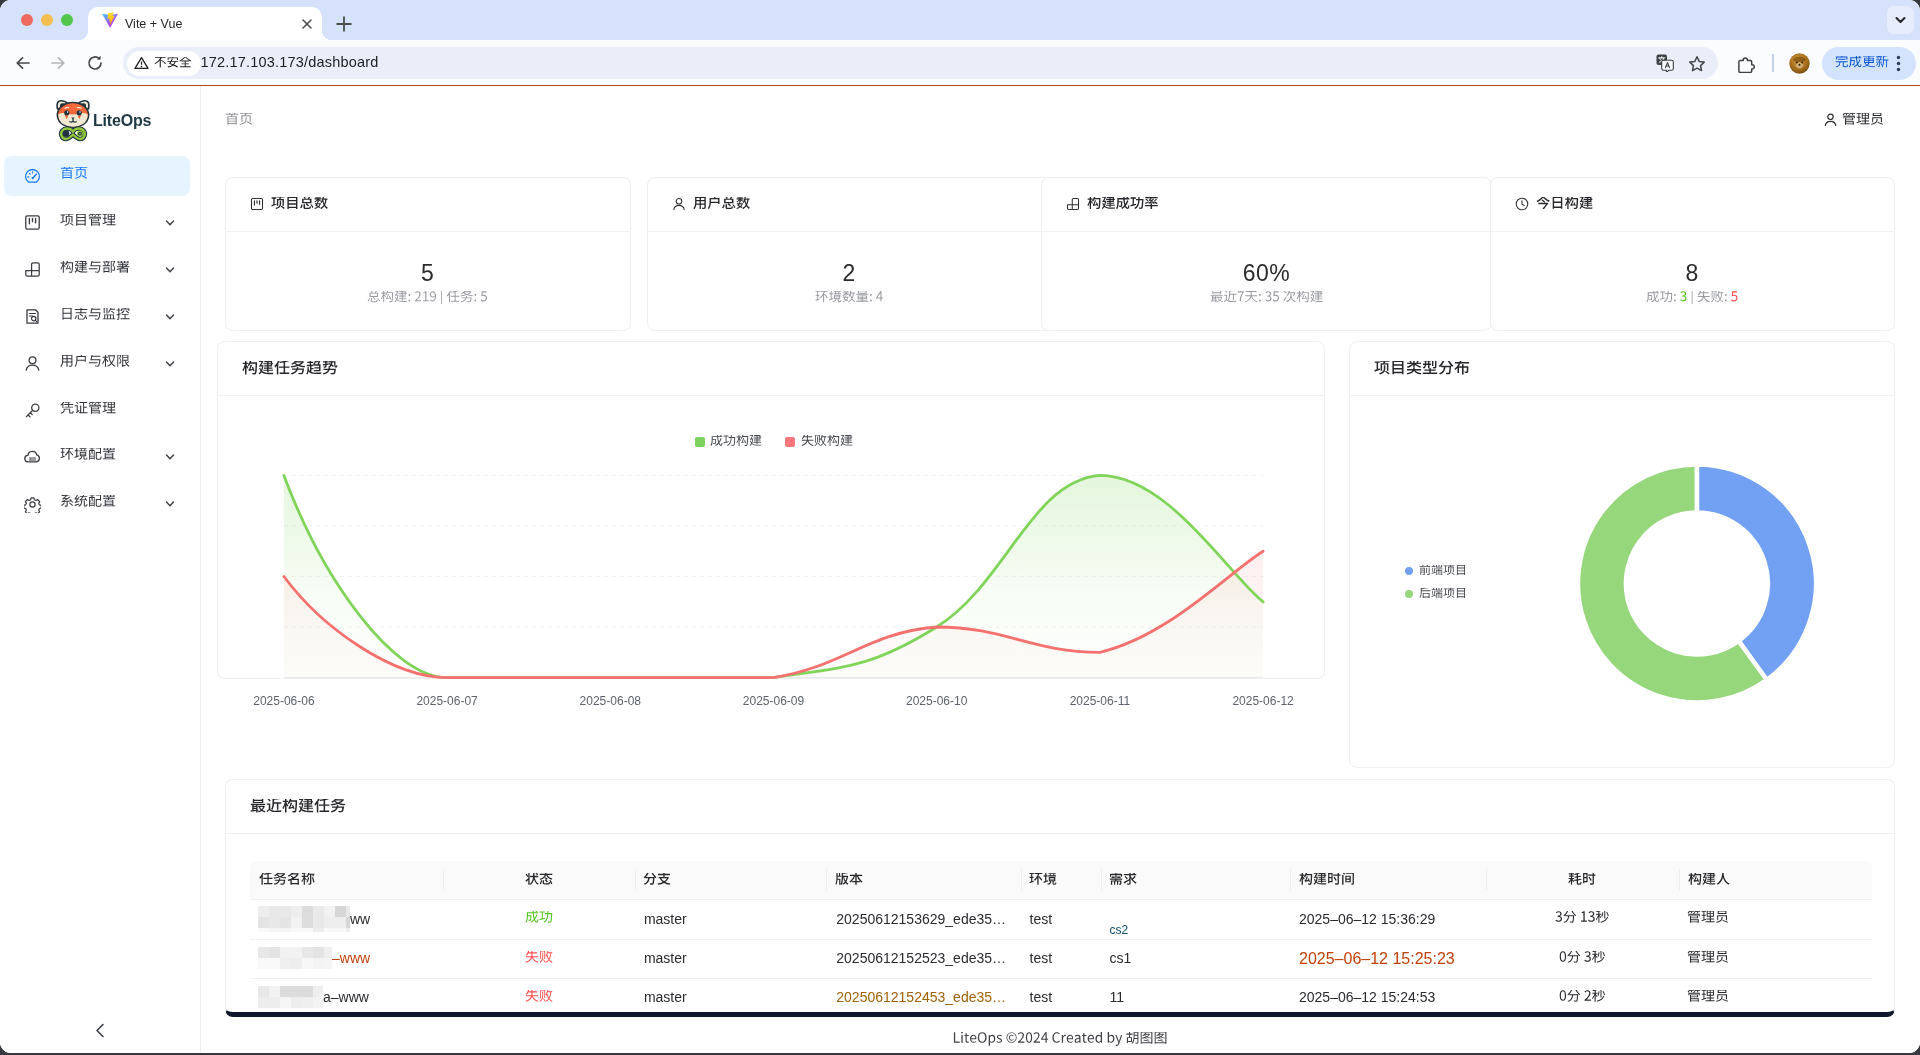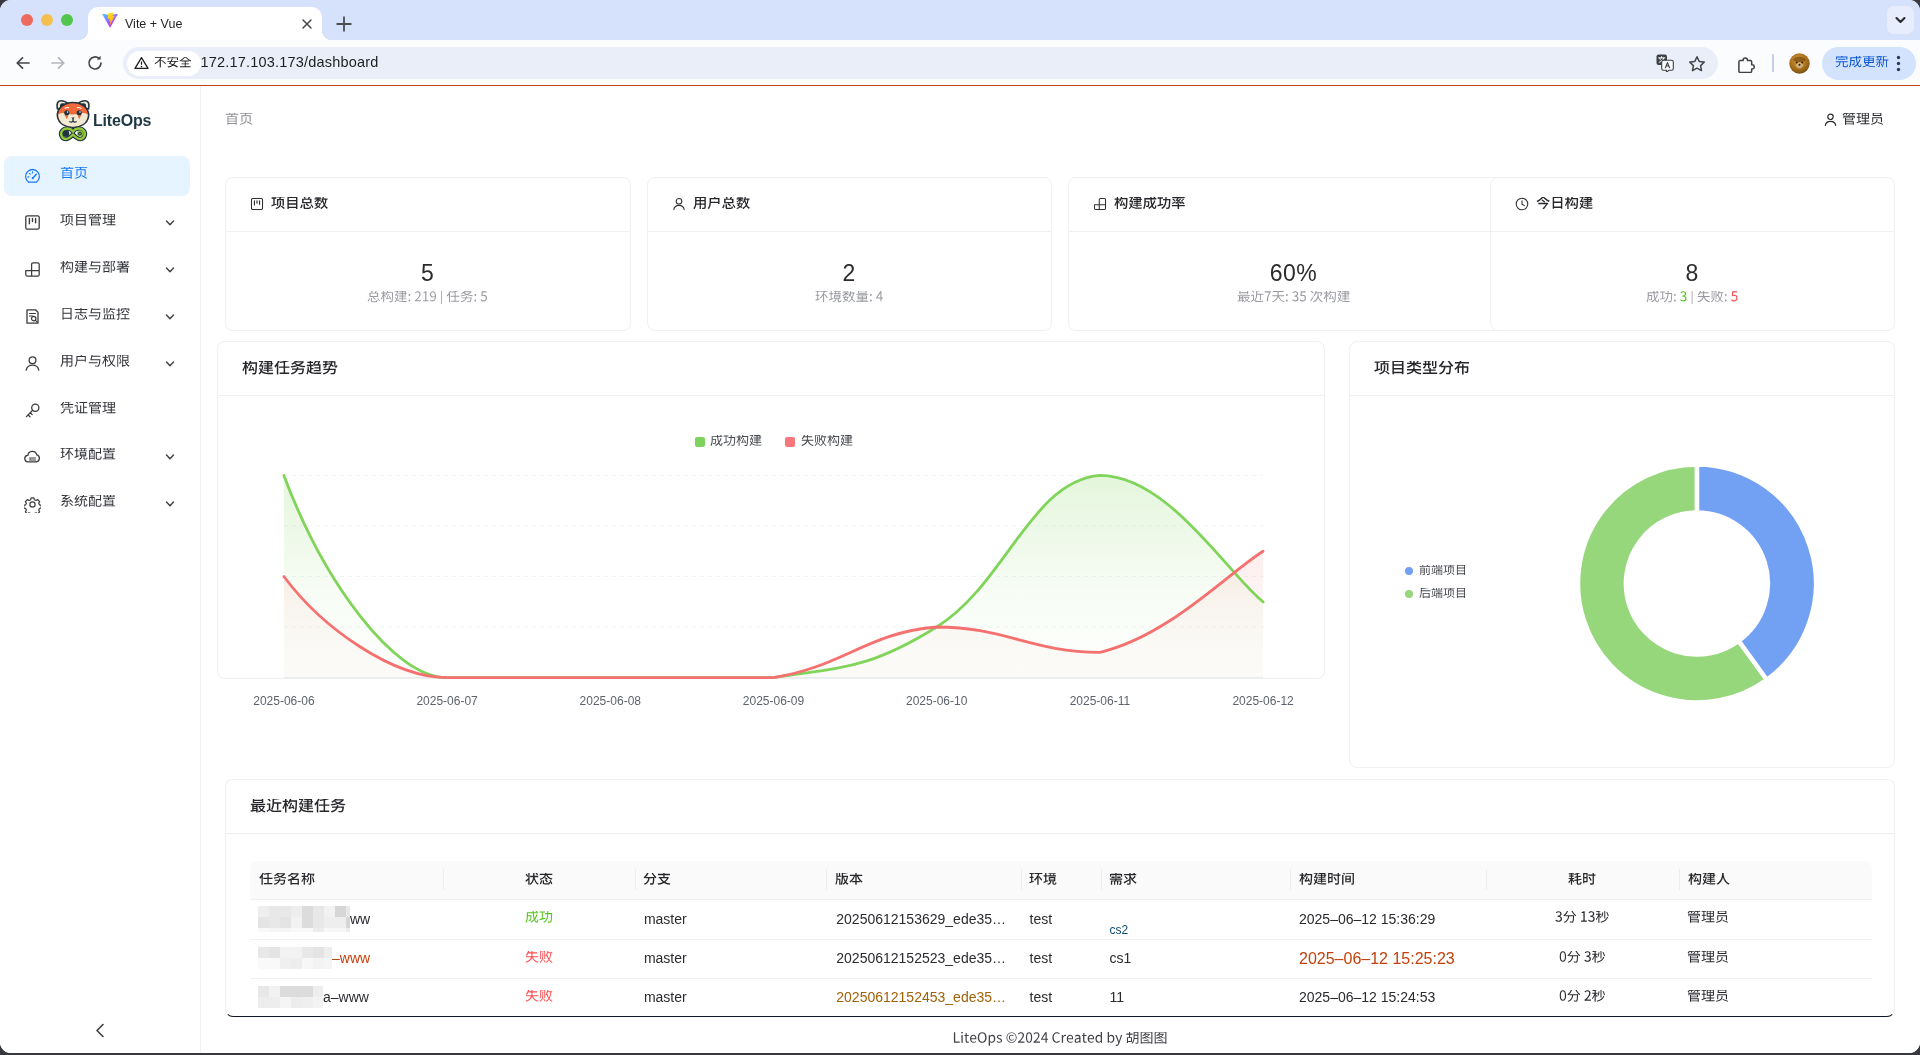--- a/index.html
+++ b/index.html
@@ -288,21 +288,21 @@
             </svg></span>
           <svg width="57.2" height="14.3" viewBox="0 -10.87 57.2 14.3">
             <path fill="#26262b" d="M2.1 -11.1V-5.9C2.1 -3.9 2 -1.4 0.4 0.4C0.7 0.6 1.3 1 1.5 1.3C2.5 0.1 3 -1.5 3.3 -3.1H6.6V1.1H7.9V-3.1H11.4V-0.5C11.4 -0.2 11.3 -0.2 11.1 -0.2C10.8 -0.1 9.8 -0.1 8.9 -0.2C9.1 0.2 9.3 0.8 9.4 1.1C10.7 1.1 11.5 1.1 12.1 0.9C12.6 0.7 12.8 0.3 12.8 -0.5V-11.1ZM3.5 -9.8H6.6V-7.8H3.5ZM11.4 -9.8V-7.8H7.9V-9.8ZM3.5 -6.5H6.6V-4.4H3.4C3.4 -4.9 3.5 -5.4 3.5 -5.9ZM11.4 -6.5V-4.4H7.9V-6.5Z M18 -8.6H25.1V-6H18L18 -6.7ZM20.5 -11.8C20.7 -11.2 21 -10.4 21.2 -9.9H16.6V-6.7C16.6 -4.6 16.4 -1.6 14.7 0.5C15.1 0.6 15.7 1 15.9 1.3C17.2 -0.4 17.7 -2.7 17.9 -4.8H25.1V-3.9H26.5V-9.9H21.9L22.7 -10.1C22.5 -10.7 22.1 -11.5 21.8 -12.2Z M39.4 -3C40.2 -2.1 41 -0.7 41.3 0.2L42.4 -0.5C42.1 -1.4 41.2 -2.7 40.4 -3.6ZM32.5 -3.5V-0.7C32.5 0.7 33 1.1 34.9 1.1C35.3 1.1 37.5 1.1 37.9 1.1C39.4 1.1 39.8 0.6 40 -1.1C39.6 -1.1 39 -1.4 38.7 -1.6C38.6 -0.4 38.5 -0.2 37.8 -0.2C37.3 -0.2 35.4 -0.2 35 -0.2C34.1 -0.2 34 -0.2 34 -0.7V-3.5ZM30.4 -3.3C30.2 -2.2 29.7 -0.9 29.1 -0.2L30.4 0.4C31 -0.5 31.5 -1.8 31.7 -3.1ZM32.6 -8H38.9V-5.8H32.6ZM31.1 -9.2V-4.5H35.5L34.5 -3.7C35.4 -3.1 36.5 -2.1 37 -1.4L38 -2.3C37.5 -2.9 36.4 -3.9 35.5 -4.5H40.5V-9.2H38.3C38.7 -9.9 39.2 -10.7 39.6 -11.5L38.2 -12.1C37.9 -11.2 37.3 -10.1 36.8 -9.2H34L34.8 -9.6C34.6 -10.3 33.9 -11.3 33.3 -12L32.1 -11.5C32.7 -10.8 33.2 -9.9 33.5 -9.2Z M49.1 -11.8C48.9 -11.3 48.4 -10.5 48.1 -10L49 -9.6C49.3 -10 49.8 -10.7 50.3 -11.4ZM44 -11.4C44.4 -10.8 44.8 -10 44.9 -9.5L45.9 -10C45.8 -10.5 45.4 -11.2 45 -11.8ZM48.5 -3.6C48.2 -2.9 47.8 -2.4 47.4 -1.9C46.9 -2.2 46.4 -2.4 45.9 -2.6L46.5 -3.6ZM44.3 -2.2C45 -1.9 45.7 -1.5 46.4 -1.2C45.5 -0.6 44.5 -0.2 43.4 0.1C43.6 0.3 43.9 0.8 44 1.1C45.3 0.8 46.5 0.2 47.5 -0.6C48 -0.3 48.4 -0 48.7 0.2L49.5 -0.7C49.2 -0.9 48.8 -1.1 48.4 -1.4C49.1 -2.2 49.7 -3.2 50.1 -4.5L49.3 -4.7L49.1 -4.7H47L47.3 -5.3L46.1 -5.6C46 -5.3 45.9 -5 45.7 -4.7H43.8V-3.6H45.2C44.9 -3 44.6 -2.6 44.3 -2.2ZM46.4 -12.1V-9.5H43.6V-8.4H46C45.3 -7.6 44.3 -6.8 43.4 -6.4C43.6 -6.1 43.9 -5.7 44.1 -5.4C44.9 -5.8 45.7 -6.5 46.4 -7.3V-5.7H47.7V-7.5C48.3 -7.1 49 -6.5 49.4 -6.1L50.1 -7.1C49.8 -7.3 48.8 -8 48 -8.4H50.5V-9.5H47.7V-12.1ZM51.8 -12C51.5 -9.5 50.8 -7 49.7 -5.5C50 -5.3 50.5 -4.9 50.7 -4.7C51 -5.2 51.3 -5.7 51.6 -6.3C51.9 -5 52.2 -3.9 52.7 -2.8C51.9 -1.5 50.8 -0.5 49.3 0.2C49.6 0.4 49.9 1 50.1 1.3C51.5 0.5 52.6 -0.4 53.4 -1.6C54.1 -0.5 54.9 0.4 56 1.1C56.2 0.7 56.6 0.3 56.9 0C55.7 -0.6 54.8 -1.6 54.1 -2.8C54.8 -4.3 55.3 -6 55.6 -8.1H56.5V-9.4H52.6C52.7 -10.1 52.9 -11 53 -11.8ZM54.3 -8.1C54.1 -6.6 53.8 -5.4 53.4 -4.2C52.9 -5.4 52.6 -6.7 52.3 -8.1Z"></path>
           </svg>
         </div>
         <div class="num" style="top:82px">2</div>
         <div class="sub" style="top:112.5px"><svg width="68.3" height="13.5" viewBox="0 -10.26 68.3 13.5">
             <path fill="#989aa0" d="M9.1 -6.7C10.2 -5.5 11.4 -4 11.9 -3L12.7 -3.7C12.2 -4.6 10.9 -6.1 9.9 -7.2ZM0.5 -1.4 0.7 -0.4C1.8 -0.8 3.3 -1.3 4.6 -1.8L4.5 -2.7L3.1 -2.3V-5.6H4.3V-6.5H3.1V-9.5H4.6V-10.4H0.6V-9.5H2.2V-6.5H0.8V-5.6H2.2V-1.9ZM5.3 -10.5V-9.5H8.7C7.9 -7.1 6.5 -5 4.8 -3.7C5 -3.5 5.4 -3.1 5.6 -2.9C6.5 -3.7 7.4 -4.7 8.1 -5.9V1H9.1V-7.8C9.4 -8.3 9.6 -8.9 9.8 -9.5H12.7V-10.5Z M20 -4H24.3V-3.2H20ZM20 -5.6H24.3V-4.7H20ZM21.4 -11.2C21.5 -11 21.7 -10.7 21.8 -10.4H18.9V-9.5H25.6V-10.4H22.8C22.7 -10.7 22.5 -11.1 22.4 -11.4ZM23.6 -9.3C23.5 -8.9 23.2 -8.3 23 -7.9H20.7L21.3 -8C21.2 -8.4 21 -9 20.8 -9.4L19.9 -9.2C20.1 -8.8 20.3 -8.3 20.4 -7.9H18.5V-7H26V-7.9H23.9C24.1 -8.2 24.3 -8.7 24.5 -9.1ZM19.1 -6.3V-2.4H20.5C20.3 -0.9 19.8 -0.1 17.5 0.3C17.7 0.5 18 0.9 18.1 1.1C20.5 0.5 21.2 -0.5 21.5 -2.4H22.7V-0.4C22.7 0.3 22.8 0.5 23 0.7C23.2 0.8 23.6 0.9 23.9 0.9C24.1 0.9 24.7 0.9 24.9 0.9C25.1 0.9 25.5 0.9 25.7 0.8C25.9 0.7 26.1 0.6 26.2 0.4C26.3 0.1 26.3 -0.4 26.4 -1C26.1 -1.1 25.7 -1.2 25.6 -1.4C25.5 -0.8 25.5 -0.4 25.5 -0.2C25.4 -0.1 25.4 0 25.2 0.1C25.2 0.1 25 0.1 24.8 0.1C24.6 0.1 24.3 0.1 24.1 0.1C24 0.1 23.8 0.1 23.8 0C23.7 -0 23.7 -0.1 23.7 -0.4V-2.4H25.3V-6.3ZM14 -1.7 14.3 -0.7C15.4 -1.2 16.9 -1.7 18.3 -2.3L18.1 -3.2L16.6 -2.7V-7.1H18V-8H16.6V-11.2H15.7V-8H14.2V-7.1H15.7V-2.3C15 -2.1 14.4 -1.9 14 -1.7Z M33 -11.1C32.7 -10.6 32.3 -9.8 32 -9.3L32.6 -9C33 -9.4 33.4 -10.1 33.8 -10.7ZM28.2 -10.7C28.5 -10.1 28.9 -9.4 29 -8.9L29.8 -9.3C29.7 -9.7 29.3 -10.5 28.9 -11ZM32.5 -3.5C32.2 -2.8 31.8 -2.2 31.3 -1.7C30.8 -2 30.2 -2.2 29.7 -2.4C29.9 -2.8 30.1 -3.1 30.3 -3.5ZM28.5 -2.1C29.1 -1.8 29.9 -1.5 30.6 -1.1C29.7 -0.5 28.7 -0.1 27.6 0.2C27.7 0.4 27.9 0.7 28 1C29.3 0.6 30.4 0.1 31.4 -0.7C31.8 -0.4 32.3 -0.1 32.6 0.1L33.2 -0.6C32.9 -0.8 32.5 -1 32.1 -1.3C32.8 -2.1 33.3 -3 33.7 -4.2L33.1 -4.4L33 -4.4H30.8L31.1 -5.1L30.1 -5.2C30.1 -5 29.9 -4.7 29.8 -4.4H27.9V-3.5H29.4C29.1 -3 28.8 -2.5 28.5 -2.1ZM30.5 -11.4V-8.8H27.7V-8H30.2C29.5 -7.1 28.5 -6.3 27.5 -5.9C27.7 -5.7 28 -5.3 28.1 -5.1C28.9 -5.5 29.8 -6.3 30.5 -7.1V-5.5H31.4V-7.3C32.1 -6.8 32.9 -6.2 33.2 -5.9L33.8 -6.6C33.5 -6.8 32.3 -7.6 31.6 -8H34.2V-8.8H31.4V-11.4ZM35.5 -11.2C35.2 -8.9 34.5 -6.6 33.5 -5.2C33.7 -5 34.1 -4.7 34.3 -4.5C34.6 -5 34.9 -5.6 35.2 -6.3C35.5 -5 35.9 -3.8 36.4 -2.7C35.6 -1.4 34.6 -0.4 33.1 0.3C33.3 0.5 33.6 0.9 33.7 1.1C35 0.4 36.1 -0.6 36.9 -1.7C37.5 -0.6 38.4 0.3 39.4 1C39.6 0.7 39.9 0.4 40.1 0.2C39 -0.4 38.1 -1.4 37.4 -2.7C38.1 -4.1 38.6 -5.8 38.9 -7.8H39.8V-8.7H36C36.1 -9.5 36.3 -10.3 36.4 -11.1ZM37.9 -7.8C37.7 -6.2 37.4 -4.9 36.9 -3.7C36.4 -4.9 36 -6.3 35.7 -7.8Z M43.9 -9H50.6V-8.2H43.9ZM43.9 -10.3H50.6V-9.6H43.9ZM42.9 -10.9V-7.6H51.6V-10.9ZM41.2 -7V-6.3H53.3V-7ZM43.6 -3.7H46.7V-2.9H43.6ZM47.7 -3.7H51V-2.9H47.7ZM43.6 -5H46.7V-4.3H43.6ZM47.7 -5H51V-4.3H47.7ZM41.1 -0V0.7H53.4V-0H47.7V-0.8H52.3V-1.5H47.7V-2.3H52V-5.7H42.6V-2.3H46.7V-1.5H42.3V-0.8H46.7V-0Z M55.9 -5.3C56.4 -5.3 56.8 -5.6 56.8 -6.2C56.8 -6.8 56.4 -7.2 55.9 -7.2C55.4 -7.2 55 -6.8 55 -6.2C55 -5.6 55.4 -5.3 55.9 -5.3ZM55.9 0.2C56.4 0.2 56.8 -0.2 56.8 -0.8C56.8 -1.3 56.4 -1.7 55.9 -1.7C55.4 -1.7 55 -1.3 55 -0.8C55 -0.2 55.4 0.2 55.9 0.2Z M65.4 0H66.5V-2.7H67.9V-3.7H66.5V-9.9H65.2L61 -3.5V-2.7H65.4ZM65.4 -3.7H62.3L64.6 -7.1C64.9 -7.6 65.1 -8.1 65.4 -8.5H65.4C65.4 -8 65.4 -7.2 65.4 -6.8Z"></path>
           </svg></div>
       </div>
-      <div class="card" style="left:1068.0px;top:90.5px;width:451px;height:154px">
+      <div class="card" style="left:1041px;top:90.5px;width:451px;height:154px">
         <div class="chd">
           <span style="width:14px;height:14px;margin-right:7px"><svg viewBox="0 0 17 17">
               <path d="M1.8 9.5h5.8v5.7H3.3a1.5 1.5 0 0 1-1.5-1.5zM7.6 9.5h7.6v4.2a1.5 1.5 0 0 1-1.5 1.5H7.6zM7.6 3.3a1.5 1.5 0 0 1 1.5-1.5h4.6a1.5 1.5 0 0 1 1.5 1.5v6.2H7.6z" fill="none" stroke="#303034" stroke-width="1.25" stroke-linejoin="round"></path>
             </svg></span>
           <svg width="71.5" height="14.3" viewBox="0 -10.87 71.5 14.3">
             <path fill="#26262b" d="M7.3 -12.1C6.8 -10.2 6 -8.3 5 -7.1C5.3 -6.9 5.9 -6.4 6.1 -6.2C6.6 -6.8 7 -7.6 7.4 -8.5H12.1C11.9 -3 11.7 -0.8 11.3 -0.3C11.2 -0.1 11 -0.1 10.8 -0.1C10.5 -0.1 9.8 -0.1 9.1 -0.2C9.3 0.2 9.4 0.8 9.5 1.2C10.2 1.2 10.9 1.2 11.4 1.1C11.9 1.1 12.2 0.9 12.5 0.5C13.1 -0.2 13.3 -2.5 13.5 -9.1C13.5 -9.3 13.5 -9.8 13.5 -9.8H8C8.2 -10.4 8.4 -11.1 8.6 -11.8ZM8.9 -5.2C9.1 -4.8 9.3 -4.3 9.5 -3.7L7.4 -3.4C8 -4.5 8.6 -5.9 9.1 -7.3L7.8 -7.7C7.4 -6 6.6 -4.3 6.4 -3.8C6.1 -3.4 5.9 -3.1 5.7 -3C5.8 -2.7 6 -2.1 6.1 -1.8C6.4 -2 6.9 -2.1 9.9 -2.7C10 -2.4 10.1 -2 10.2 -1.8L11.2 -2.2C11 -3.1 10.4 -4.5 9.9 -5.6ZM2.7 -12.1V-9.4H0.6V-8.1H2.6C2.1 -6.2 1.3 -4.1 0.4 -2.9C0.6 -2.6 0.9 -2 1.1 -1.6C1.7 -2.4 2.2 -3.8 2.7 -5.2V1.2H4V-5.8C4.4 -5.1 4.7 -4.4 4.9 -3.9L5.7 -4.9C5.5 -5.3 4.4 -7 4 -7.5V-8.1H5.5V-9.4H4V-12.1Z M19.9 -10.9V-9.9H22.5V-9H19V-7.9H22.5V-7H19.8V-5.9H22.5V-5H19.7V-4H22.5V-3.1H19.1V-2H22.5V-0.8H23.7V-2H27.7V-3.1H23.7V-4H27.2V-5H23.7V-5.9H26.9V-7.9H27.8V-9H26.9V-10.9H23.7V-12.1H22.5V-10.9ZM23.7 -7.9H25.7V-7H23.7ZM23.7 -9V-9.9H25.7V-9ZM15.6 -5.4C15.6 -5.6 16 -5.8 16.3 -5.9H17.8C17.7 -4.8 17.4 -3.8 17.1 -3C16.8 -3.5 16.5 -4.2 16.3 -4.9L15.3 -4.6C15.6 -3.4 16 -2.5 16.6 -1.8C16.1 -0.9 15.5 -0.2 14.8 0.3C15 0.5 15.5 0.9 15.7 1.2C16.4 0.7 17 0 17.4 -0.8C18.9 0.6 21 0.9 23.5 0.9H27.6C27.7 0.5 27.9 -0.1 28.1 -0.4C27.3 -0.3 24.2 -0.3 23.5 -0.3C21.2 -0.3 19.3 -0.6 18 -1.9C18.6 -3.2 19 -4.9 19.2 -7L18.4 -7.2L18.2 -7.1H17.3C17.9 -8.2 18.6 -9.5 19.2 -10.9L18.4 -11.4L17.9 -11.2H15.2V-10H17.5C16.9 -8.8 16.3 -7.7 16.1 -7.4C15.8 -6.9 15.4 -6.5 15.1 -6.5C15.3 -6.2 15.6 -5.7 15.6 -5.4Z M36.2 -12.1C36.2 -11.3 36.2 -10.5 36.3 -9.8H30.3V-5.7C30.3 -3.8 30.2 -1.3 29 0.4C29.4 0.6 30 1.1 30.2 1.3C31.5 -0.5 31.7 -3.4 31.7 -5.5H34C34 -3.3 33.9 -2.5 33.7 -2.2C33.6 -2.1 33.5 -2.1 33.3 -2.1C33 -2.1 32.5 -2.1 31.9 -2.2C32.1 -1.8 32.2 -1.3 32.3 -0.9C32.9 -0.9 33.6 -0.9 34 -0.9C34.4 -1 34.6 -1.1 34.9 -1.4C35.2 -1.8 35.3 -3 35.3 -6.2C35.3 -6.3 35.3 -6.7 35.3 -6.7H31.7V-8.4H36.3C36.5 -6.2 36.9 -4.1 37.4 -2.5C36.5 -1.5 35.4 -0.6 34.2 0C34.5 0.3 35 0.9 35.2 1.1C36.2 0.5 37.1 -0.2 37.9 -1.1C38.6 0.3 39.4 1.1 40.5 1.1C41.7 1.1 42.2 0.4 42.4 -2.1C42 -2.2 41.5 -2.6 41.2 -2.9C41.1 -1 41 -0.3 40.6 -0.3C40 -0.3 39.4 -1 38.9 -2.2C40 -3.6 40.8 -5.3 41.4 -7.2L40.1 -7.5C39.7 -6.1 39.1 -4.9 38.4 -3.9C38.1 -5.2 37.9 -6.7 37.7 -8.4H42.3V-9.8H40.8L41.5 -10.5C40.9 -11 39.8 -11.7 39 -12.1L38.2 -11.3C38.9 -10.9 39.9 -10.2 40.4 -9.8H37.7C37.6 -10.5 37.6 -11.3 37.6 -12.1Z M43.4 -2.7 43.7 -1.3C45.2 -1.8 47.3 -2.3 49.2 -2.9L49.1 -4.2L46.9 -3.6V-9.2H48.9V-10.5H43.6V-9.2H45.6V-3.3C44.7 -3.1 44 -2.9 43.4 -2.7ZM51.3 -11.8C51.3 -10.8 51.3 -9.8 51.3 -8.9H49V-7.6H51.2C51 -4.2 50.3 -1.5 47.3 0.1C47.6 0.4 48.1 0.9 48.3 1.2C51.5 -0.6 52.3 -3.8 52.6 -7.6H55C54.8 -2.8 54.6 -0.9 54.2 -0.5C54.1 -0.3 53.9 -0.2 53.7 -0.2C53.3 -0.2 52.6 -0.2 51.8 -0.3C52 0.1 52.2 0.6 52.2 1C53 1.1 53.8 1.1 54.3 1C54.8 1 55.1 0.8 55.4 0.4C56 -0.3 56.2 -2.4 56.4 -8.3C56.4 -8.4 56.4 -8.9 56.4 -8.9H52.6C52.6 -9.8 52.7 -10.8 52.7 -11.8Z M69 -9.2C68.5 -8.6 67.7 -7.8 67 -7.4L68 -6.7C68.7 -7.2 69.5 -7.9 70.1 -8.5ZM57.9 -4.9 58.6 -3.8C59.5 -4.3 60.6 -4.9 61.7 -5.5L61.5 -6.5C60.1 -5.9 58.8 -5.3 57.9 -4.9ZM58.3 -8.4C59.1 -8 60 -7.2 60.5 -6.7L61.4 -7.6C60.9 -8.1 60 -8.7 59.2 -9.1ZM66.8 -5.7C67.8 -5.1 69 -4.3 69.6 -3.7L70.6 -4.5C70 -5.1 68.7 -5.9 67.8 -6.5ZM57.9 -2.9V-1.7H63.6V1.2H65.1V-1.7H70.8V-2.9H65.1V-4H63.6V-2.9ZM63.2 -11.8C63.4 -11.5 63.7 -11.2 63.8 -10.9H58.2V-9.6H63.3C62.9 -9 62.5 -8.5 62.3 -8.4C62.1 -8.1 61.9 -7.9 61.7 -7.9C61.8 -7.6 62 -7 62.1 -6.8C62.3 -6.9 62.6 -6.9 64 -7C63.4 -6.4 62.9 -6 62.6 -5.8C62.1 -5.4 61.8 -5.1 61.4 -5C61.6 -4.7 61.7 -4.2 61.8 -3.9C62.1 -4.1 62.6 -4.2 66.3 -4.5C66.4 -4.2 66.5 -4 66.6 -3.8L67.7 -4.2C67.4 -4.9 66.7 -5.9 66.1 -6.7L65.1 -6.3C65.3 -6 65.5 -5.8 65.7 -5.5L63.6 -5.3C64.8 -6.3 66 -7.5 67.1 -8.7L66 -9.3C65.7 -8.9 65.4 -8.5 65.1 -8.2L63.5 -8.1C63.9 -8.6 64.3 -9.1 64.7 -9.6H70.7V-10.9H65.4C65.2 -11.3 64.9 -11.8 64.6 -12.2Z"></path>
           </svg>
         </div>
         <div class="num" style="top:82px">60%</div>
         <div class="sub" style="top:112.5px"><svg width="113.3" height="13.5" viewBox="0 -10.26 113.3 13.5">
@@ -393,21 +393,21 @@
             <path fill="#46494e" d="M7.2 -6.2V-1.2H8.1V-6.2ZM9.7 -6.5V-0.2C9.7 0 9.6 0.1 9.4 0.1C9.2 0.1 8.6 0.1 7.8 0C8 0.3 8.1 0.7 8.2 0.9C9.1 0.9 9.7 0.9 10.1 0.8C10.4 0.6 10.6 0.4 10.6 -0.2V-6.5ZM8.7 -10.1C8.4 -9.6 8 -8.8 7.5 -8.2H3.9L4.5 -8.4C4.3 -8.9 3.8 -9.6 3.3 -10.1L2.5 -9.8C2.9 -9.3 3.4 -8.7 3.6 -8.2H0.6V-7.4H11.4V-8.2H8.6C8.9 -8.7 9.3 -9.3 9.6 -9.8ZM4.9 -3.6V-2.4H2.2V-3.6ZM4.9 -4.3H2.2V-5.5H4.9ZM1.4 -6.3V0.9H2.2V-1.7H4.9V-0.1C4.9 0.1 4.9 0.1 4.7 0.1C4.5 0.1 4 0.1 3.4 0.1C3.5 0.3 3.6 0.7 3.7 0.9C4.5 0.9 5 0.9 5.4 0.8C5.7 0.6 5.8 0.4 5.8 -0.1V-6.3Z M12.6 -7.8V-7H16.6V-7.8ZM13 -6.3C13.2 -4.9 13.5 -3.2 13.5 -2L14.2 -2.1C14.2 -3.3 14 -5 13.7 -6.4ZM13.8 -9.7C14.1 -9.2 14.4 -8.4 14.6 -7.9L15.4 -8.2C15.2 -8.7 14.9 -9.4 14.6 -10ZM16.9 -3.8V0.9H17.7V-3.1H18.8V0.8H19.5V-3.1H20.6V0.8H21.3V-3.1H22.4V0.1C22.4 0.2 22.4 0.3 22.3 0.3C22.2 0.3 21.9 0.3 21.5 0.3C21.6 0.5 21.8 0.8 21.8 1C22.3 1 22.7 1 22.9 0.8C23.2 0.7 23.2 0.5 23.2 0.1V-3.8H20.1L20.4 -4.9H23.5V-5.7H16.5V-4.9H19.4C19.4 -4.6 19.3 -4.2 19.2 -3.8ZM17 -9.5V-6.6H23.1V-9.5H22.2V-7.4H20.4V-10.1H19.5V-7.4H17.9V-9.5ZM15.5 -6.5C15.3 -5.1 15 -3 14.8 -1.6C13.9 -1.4 13.1 -1.3 12.5 -1.1L12.7 -0.2C13.9 -0.5 15.3 -0.9 16.7 -1.3L16.6 -2.1L15.5 -1.8C15.8 -3.1 16.1 -4.9 16.3 -6.4Z M31.4 -6V-3.5C31.4 -2.2 31.1 -0.7 27.8 0.2C28 0.4 28.3 0.7 28.4 0.9C31.8 -0.1 32.3 -1.9 32.3 -3.5V-6ZM32.3 -1.1C33.2 -0.5 34.4 0.4 34.9 0.9L35.5 0.3C35 -0.3 33.8 -1.1 32.8 -1.7ZM24.3 -2.2 24.6 -1.3C25.7 -1.6 27.1 -2.1 28.5 -2.6L28.4 -3.4L27 -3V-7.8H28.4V-8.7H24.6V-7.8H26.1V-2.7ZM29 -7.5V-1.8H29.9V-6.7H33.8V-1.9H34.7V-7.5H31.9C32 -7.9 32.2 -8.3 32.4 -8.7H35.5V-9.6H28.6V-8.7H31.4C31.2 -8.3 31.1 -7.9 30.9 -7.5Z M38.8 -5.6H45.1V-3.7H38.8ZM38.8 -6.5V-8.4H45.1V-6.5ZM38.8 -2.8H45.1V-0.8H38.8ZM37.9 -9.3V0.9H38.8V0.1H45.1V0.9H46V-9.3Z"></path>
           </svg>
         </div>
         <div class="abs" style="left:54.5px;top:247.7px;width:8px;height:8px;border-radius:50%;background:#97d77c"></div>
         <div class="abs ct" style="left:69px;top:245.2px;height:13px">
           <svg width="48.0" height="12.0" viewBox="0 -9.12 48.0 12.0">
             <path fill="#46494e" d="M1.8 -9V-5.9C1.8 -4 1.7 -1.5 0.4 0.4C0.6 0.5 1 0.8 1.1 1C2.5 -1 2.7 -3.9 2.7 -5.9H11.4V-6.8H2.7V-8.2C5.5 -8.4 8.5 -8.7 10.6 -9.3L9.9 -10C8 -9.5 4.7 -9.2 1.8 -9ZM3.7 -4.2V1H4.6V0.3H9.6V0.9H10.6V-4.2ZM4.6 -0.5V-3.3H9.6V-0.5Z M12.6 -7.8V-7H16.6V-7.8ZM13 -6.3C13.2 -4.9 13.5 -3.2 13.5 -2L14.2 -2.1C14.2 -3.3 14 -5 13.7 -6.4ZM13.8 -9.7C14.1 -9.2 14.4 -8.4 14.6 -7.9L15.4 -8.2C15.2 -8.7 14.9 -9.4 14.6 -10ZM16.9 -3.8V0.9H17.7V-3.1H18.8V0.8H19.5V-3.1H20.6V0.8H21.3V-3.1H22.4V0.1C22.4 0.2 22.4 0.3 22.3 0.3C22.2 0.3 21.9 0.3 21.5 0.3C21.6 0.5 21.8 0.8 21.8 1C22.3 1 22.7 1 22.9 0.8C23.2 0.7 23.2 0.5 23.2 0.1V-3.8H20.1L20.4 -4.9H23.5V-5.7H16.5V-4.9H19.4C19.4 -4.6 19.3 -4.2 19.2 -3.8ZM17 -9.5V-6.6H23.1V-9.5H22.2V-7.4H20.4V-10.1H19.5V-7.4H17.9V-9.5ZM15.5 -6.5C15.3 -5.1 15 -3 14.8 -1.6C13.9 -1.4 13.1 -1.3 12.5 -1.1L12.7 -0.2C13.9 -0.5 15.3 -0.9 16.7 -1.3L16.6 -2.1L15.5 -1.8C15.8 -3.1 16.1 -4.9 16.3 -6.4Z M31.4 -6V-3.5C31.4 -2.2 31.1 -0.7 27.8 0.2C28 0.4 28.3 0.7 28.4 0.9C31.8 -0.1 32.3 -1.9 32.3 -3.5V-6ZM32.3 -1.1C33.2 -0.5 34.4 0.4 34.9 0.9L35.5 0.3C35 -0.3 33.8 -1.1 32.8 -1.7ZM24.3 -2.2 24.6 -1.3C25.7 -1.6 27.1 -2.1 28.5 -2.6L28.4 -3.4L27 -3V-7.8H28.4V-8.7H24.6V-7.8H26.1V-2.7ZM29 -7.5V-1.8H29.9V-6.7H33.8V-1.9H34.7V-7.5H31.9C32 -7.9 32.2 -8.3 32.4 -8.7H35.5V-9.6H28.6V-8.7H31.4C31.2 -8.3 31.1 -7.9 30.9 -7.5Z M38.8 -5.6H45.1V-3.7H38.8ZM38.8 -6.5V-8.4H45.1V-6.5ZM38.8 -2.8H45.1V-0.8H38.8ZM37.9 -9.3V0.9H38.8V0.1H45.1V0.9H46V-9.3Z"></path>
           </svg>
         </div>
       </div>
-      <div class="card" style="left:225px;top:693px;width:1670px;height:238px;border-bottom:1px solid #0f172a">
+      <div class="card" style="left:225px;top:693px;width:1670px;height:238px;border-bottom:5px solid #0f172a">
         <div class="chd" style="height:54.3px">
           <svg width="96.0" height="16.0" viewBox="0 -12.16 96.0 16.0">
             <path fill="#26262b" d="M4.2 -10.1H11.8V-9.2H4.2ZM4.2 -12H11.8V-11.1H4.2ZM2.8 -13V-8.2H13.3V-13ZM6.2 -6.2V-5.3H3.6V-6.2ZM0.7 -0.8 0.8 0.5 6.2 -0.1V1.3H7.6V-0.3L8.4 -0.4L8.4 -1.6L7.6 -1.5V-6.2H15.2V-7.4H0.8V-6.2H2.2V-1ZM8.2 -5.3V-4.1H9.3L8.7 -4C9.2 -2.9 9.8 -1.9 10.6 -1.1C9.8 -0.5 8.9 -0.1 8 0.2C8.2 0.5 8.6 1 8.7 1.3C9.7 0.9 10.7 0.4 11.6 -0.2C12.4 0.4 13.4 0.9 14.6 1.3C14.8 0.9 15.2 0.4 15.5 0.1C14.4 -0.2 13.4 -0.6 12.6 -1.2C13.6 -2.2 14.4 -3.5 14.9 -5L14 -5.4L13.7 -5.3ZM10 -4.1H13.1C12.7 -3.3 12.2 -2.6 11.6 -2C10.9 -2.6 10.4 -3.3 10 -4.1ZM6.2 -4.2V-3.3H3.6V-4.2ZM6.2 -2.2V-1.4L3.6 -1.1V-2.2Z M17.2 -12.5C18 -11.6 19.1 -10.4 19.5 -9.6L20.8 -10.4C20.3 -11.2 19.2 -12.4 18.3 -13.2ZM29.7 -13.5C28.1 -13 25.1 -12.7 22.5 -12.6V-9C22.5 -7 22.4 -4.2 21.1 -2.2C21.4 -2 22.1 -1.5 22.3 -1.2C23.5 -3 23.9 -5.4 24 -7.5H26.9V-1.3H28.4V-7.5H31.3V-8.9H24.1V-9V-11.3C26.5 -11.5 29.1 -11.8 31 -12.4ZM20.3 -7.7H16.8V-6.3H18.8V-2C18.1 -1.8 17.3 -1.1 16.5 -0.2L17.5 1.2C18.2 0.1 19 -0.8 19.5 -0.8C19.9 -0.8 20.4 -0.3 21.1 0.1C22.2 0.8 23.6 0.9 25.6 0.9C27.2 0.9 29.9 0.8 31.1 0.8C31.1 0.4 31.3 -0.4 31.5 -0.8C29.9 -0.6 27.4 -0.5 25.6 -0.5C23.8 -0.5 22.4 -0.6 21.4 -1.2C20.9 -1.5 20.6 -1.7 20.3 -1.9Z M40.2 -13.5C39.6 -11.4 38.7 -9.2 37.6 -7.9C37.9 -7.7 38.6 -7.2 38.8 -7C39.4 -7.7 39.9 -8.5 40.3 -9.5H45.6C45.4 -3.3 45.1 -0.9 44.7 -0.4C44.5 -0.2 44.4 -0.1 44.1 -0.1C43.7 -0.1 43 -0.1 42.1 -0.2C42.4 0.2 42.6 0.9 42.6 1.3C43.4 1.3 44.2 1.4 44.7 1.3C45.3 1.2 45.7 1.1 46 0.5C46.6 -0.3 46.8 -2.8 47.1 -10.2C47.1 -10.4 47.1 -10.9 47.1 -10.9H40.9C41.2 -11.6 41.4 -12.4 41.6 -13.2ZM41.9 -5.9C42.2 -5.3 42.4 -4.8 42.6 -4.2L40.3 -3.8C41 -5.1 41.7 -6.6 42.1 -8.2L40.7 -8.6C40.3 -6.8 39.4 -4.8 39.2 -4.3C38.9 -3.8 38.6 -3.4 38.4 -3.4C38.5 -3 38.8 -2.3 38.8 -2C39.2 -2.2 39.7 -2.4 43 -3.1C43.2 -2.7 43.3 -2.3 43.4 -2L44.6 -2.5C44.3 -3.4 43.6 -5 43.1 -6.3ZM35 -13.5V-10.5H32.7V-9.1H34.9C34.4 -7 33.4 -4.5 32.4 -3.2C32.7 -2.9 33 -2.2 33.2 -1.8C33.9 -2.7 34.5 -4.2 35 -5.8V1.3H36.5V-6.5C36.9 -5.8 37.3 -4.9 37.5 -4.4L38.4 -5.5C38.2 -6 36.9 -7.8 36.5 -8.4V-9.1H38.2V-10.5H36.5V-13.5Z M54.3 -12.2V-11H57.1V-10H53.3V-8.9H57.1V-7.8H54.2V-6.7H57.1V-5.6H54V-4.5H57.1V-3.5H53.4V-2.3H57.1V-0.9H58.6V-2.3H63V-3.5H58.6V-4.5H62.4V-5.6H58.6V-6.7H62.1V-8.9H63.1V-10H62.1V-12.2H58.6V-13.5H57.1V-12.2ZM58.6 -8.9H60.8V-7.8H58.6ZM58.6 -10V-11H60.8V-10ZM49.5 -6.1C49.5 -6.3 49.9 -6.5 50.2 -6.7H52C51.8 -5.4 51.5 -4.3 51.2 -3.3C50.8 -3.9 50.5 -4.7 50.2 -5.5L49.1 -5.1C49.5 -3.8 50 -2.8 50.5 -2C50 -1 49.3 -0.2 48.5 0.4C48.8 0.5 49.4 1.1 49.6 1.3C50.3 0.8 51 0 51.5 -0.9C53.2 0.6 55.5 1 58.3 1H62.9C63 0.6 63.2 -0.1 63.5 -0.4C62.5 -0.4 59.1 -0.4 58.3 -0.4C55.8 -0.4 53.6 -0.7 52.1 -2.1C52.8 -3.6 53.2 -5.5 53.5 -7.8L52.6 -8L52.3 -8H51.3C52.1 -9.2 52.8 -10.7 53.5 -12.2L52.6 -12.8L52.1 -12.6H49V-11.2H51.6C50.9 -9.9 50.2 -8.7 50 -8.3C49.6 -7.7 49.2 -7.3 48.9 -7.2C49.1 -6.9 49.4 -6.4 49.5 -6.1Z M69.6 -0.7V0.8H79.2V-0.7H75.1V-5.3H79.4V-6.7H75.1V-10.9C76.5 -11.2 77.8 -11.5 78.9 -11.9L77.7 -13.2C75.8 -12.5 72.4 -11.8 69.5 -11.5C69.6 -11.1 69.9 -10.5 69.9 -10.2C71.1 -10.3 72.3 -10.5 73.6 -10.7V-6.7H69V-5.3H73.6V-0.7ZM68.5 -13.5C67.6 -11 66 -8.6 64.3 -7.1C64.6 -6.7 65 -5.9 65.2 -5.5C65.8 -6.1 66.3 -6.7 66.8 -7.4V1.3H68.3V-9.6C69 -10.7 69.6 -11.9 70 -13Z M86.9 -6.1C86.9 -5.5 86.8 -5 86.7 -4.6H82V-3.3H86.1C85.2 -1.5 83.5 -0.5 80.9 0C81.1 0.4 81.6 1 81.7 1.3C84.8 0.5 86.7 -0.8 87.8 -3.3H92.4C92.1 -1.4 91.8 -0.5 91.5 -0.3C91.3 -0.1 91.1 -0.1 90.7 -0.1C90.3 -0.1 89.2 -0.1 88.2 -0.2C88.4 0.2 88.7 0.7 88.7 1.1C89.7 1.2 90.7 1.2 91.2 1.2C91.8 1.1 92.3 1 92.7 0.7C93.2 0.1 93.6 -1.1 94 -4C94 -4.2 94 -4.6 94 -4.6H88.2C88.3 -5 88.4 -5.5 88.5 -6ZM91.7 -10.6C90.7 -9.8 89.5 -9.1 88.1 -8.6C86.9 -9.1 85.9 -9.7 85.3 -10.5L85.4 -10.6ZM86 -13.5C85.1 -12.1 83.6 -10.6 81.3 -9.5C81.6 -9.2 82 -8.7 82.2 -8.3C83 -8.7 83.7 -9.2 84.3 -9.6C84.9 -9 85.6 -8.4 86.4 -8C84.6 -7.5 82.6 -7.2 80.7 -7C80.9 -6.6 81.2 -6 81.3 -5.6C83.6 -5.9 86 -6.4 88.1 -7.2C89.9 -6.4 92.1 -6 94.6 -5.8C94.8 -6.2 95.1 -6.8 95.5 -7.2C93.4 -7.3 91.5 -7.5 89.9 -8C91.6 -8.8 93.1 -9.9 94.1 -11.4L93.1 -12L92.9 -11.9H86.6C87 -12.3 87.2 -12.8 87.5 -13.2Z"></path>
           </svg>
         </div>
         <div class="abs" style="left:24px;top:80.6px;width:1622px;height:39px;background:#fafafa;border-bottom:1px solid #f0f0f0;border-radius:8px 8px 0 0"></div>
         <div class="abs ct" style="left:32.5px;top:92.2px;height:15px">
           <svg width="56.0" height="14.0" viewBox="0 -10.64 56.0 14.0">
             <path fill="#27272b" d="M4.9 -0.6V0.7H13.3V-0.6H9.7V-4.6H13.5V-5.9H9.7V-9.6C10.9 -9.8 12.1 -10.1 13 -10.4L12 -11.5C10.3 -10.9 7.4 -10.4 4.8 -10C4.9 -9.7 5.1 -9.2 5.2 -8.9C6.2 -9 7.3 -9.2 8.4 -9.3V-5.9H4.3V-4.6H8.4V-0.6ZM3.9 -11.8C3.1 -9.6 1.7 -7.5 0.3 -6.2C0.5 -5.9 0.9 -5.2 1.1 -4.8C1.5 -5.3 2 -5.9 2.5 -6.5V1.2H3.8V-8.4C4.4 -9.4 4.9 -10.4 5.2 -11.4Z M20.1 -5.3C20 -4.8 19.9 -4.4 19.8 -4H15.7V-2.9H19.4C18.6 -1.3 17.1 -0.4 14.8 0C15 0.3 15.4 0.9 15.5 1.2C18.2 0.5 19.9 -0.7 20.8 -2.9H24.9C24.6 -1.3 24.4 -0.5 24 -0.2C23.9 -0.1 23.7 -0.1 23.4 -0.1C23 -0.1 22.1 -0.1 21.2 -0.2C21.4 0.1 21.6 0.6 21.6 1C22.5 1 23.3 1 23.8 1C24.4 1 24.7 0.9 25.1 0.6C25.6 0.1 25.9 -1 26.2 -3.5C26.3 -3.6 26.3 -4 26.3 -4H21.2C21.3 -4.4 21.4 -4.8 21.4 -5.2ZM24.2 -9.3C23.4 -8.6 22.3 -8 21.1 -7.5C20 -7.9 19.2 -8.5 18.6 -9.2L18.8 -9.3ZM19.2 -11.8C18.5 -10.6 17.1 -9.3 15.2 -8.3C15.4 -8.1 15.8 -7.6 16 -7.3C16.6 -7.6 17.2 -8 17.7 -8.4C18.3 -7.9 18.9 -7.4 19.6 -7C18 -6.5 16.3 -6.3 14.6 -6.1C14.8 -5.8 15.1 -5.3 15.1 -4.9C17.2 -5.2 19.2 -5.6 21.1 -6.3C22.7 -5.6 24.6 -5.3 26.8 -5.1C26.9 -5.5 27.2 -6 27.5 -6.3C25.7 -6.4 24.1 -6.6 22.7 -7C24.2 -7.7 25.5 -8.7 26.3 -10L25.5 -10.5L25.3 -10.4H19.8C20.1 -10.8 20.3 -11.2 20.6 -11.6Z M31.5 -7.3C32.1 -6.8 32.9 -6.2 33.5 -5.6C31.9 -4.8 30.2 -4.3 28.5 -3.9C28.8 -3.6 29.1 -3.1 29.2 -2.7C30 -2.9 30.7 -3.1 31.4 -3.4V1.2H32.8V0.5H38.6V1.2H39.9V-4.9H34.8C37 -6.1 38.8 -7.8 39.9 -10L39 -10.5L38.8 -10.4H34.2C34.5 -10.8 34.8 -11.2 35 -11.6L33.5 -11.9C32.7 -10.5 31.1 -9.1 28.8 -8C29.1 -7.8 29.6 -7.3 29.8 -7C31 -7.6 32.1 -8.4 33 -9.2H37.9C37.1 -8.1 36 -7.1 34.7 -6.3C34.1 -6.9 33.2 -7.5 32.5 -8ZM38.6 -0.7H32.8V-3.7H38.6Z M49 -6.3C48.7 -4.6 48.2 -2.8 47.4 -1.7C47.7 -1.6 48.2 -1.3 48.5 -1.1C49.2 -2.3 49.8 -4.2 50.2 -6.1ZM52.9 -6.1C53.5 -4.5 54 -2.5 54.2 -1.2L55.5 -1.6C55.2 -2.9 54.7 -4.9 54.1 -6.4ZM49.4 -11.8C49 -10.1 48.5 -8.4 47.7 -7.2V-7.8H45.9V-10.1C46.6 -10.3 47.3 -10.5 47.8 -10.7L47 -11.7C46 -11.3 44.3 -10.8 42.8 -10.6C42.9 -10.3 43.1 -9.9 43.1 -9.6C43.6 -9.6 44.2 -9.7 44.7 -9.8V-7.8H42.7V-6.6H44.6C44.1 -5.1 43.2 -3.4 42.4 -2.5C42.6 -2.2 42.9 -1.6 43 -1.3C43.6 -2.1 44.2 -3.3 44.7 -4.6V1.2H45.9V-4.9C46.4 -4.3 46.8 -3.6 47 -3.1L47.8 -4.2C47.5 -4.5 46.3 -5.8 45.9 -6.2V-6.6H47.7V-6.8C48 -6.6 48.4 -6.4 48.6 -6.2C49 -6.9 49.5 -7.8 49.9 -8.8H51V-0.4C51 -0.2 50.9 -0.1 50.8 -0.1C50.6 -0.1 50 -0.1 49.3 -0.1C49.5 0.2 49.7 0.8 49.8 1.1C50.7 1.1 51.3 1.1 51.7 0.9C52.2 0.7 52.3 0.3 52.3 -0.4V-8.8H53.9C53.7 -8.3 53.4 -7.8 53.2 -7.3L54.4 -7.1C54.7 -7.9 55.2 -8.9 55.5 -9.8L54.7 -10.1L54.5 -10H50.3C50.4 -10.5 50.5 -11 50.6 -11.5Z"></path>
           </svg>

